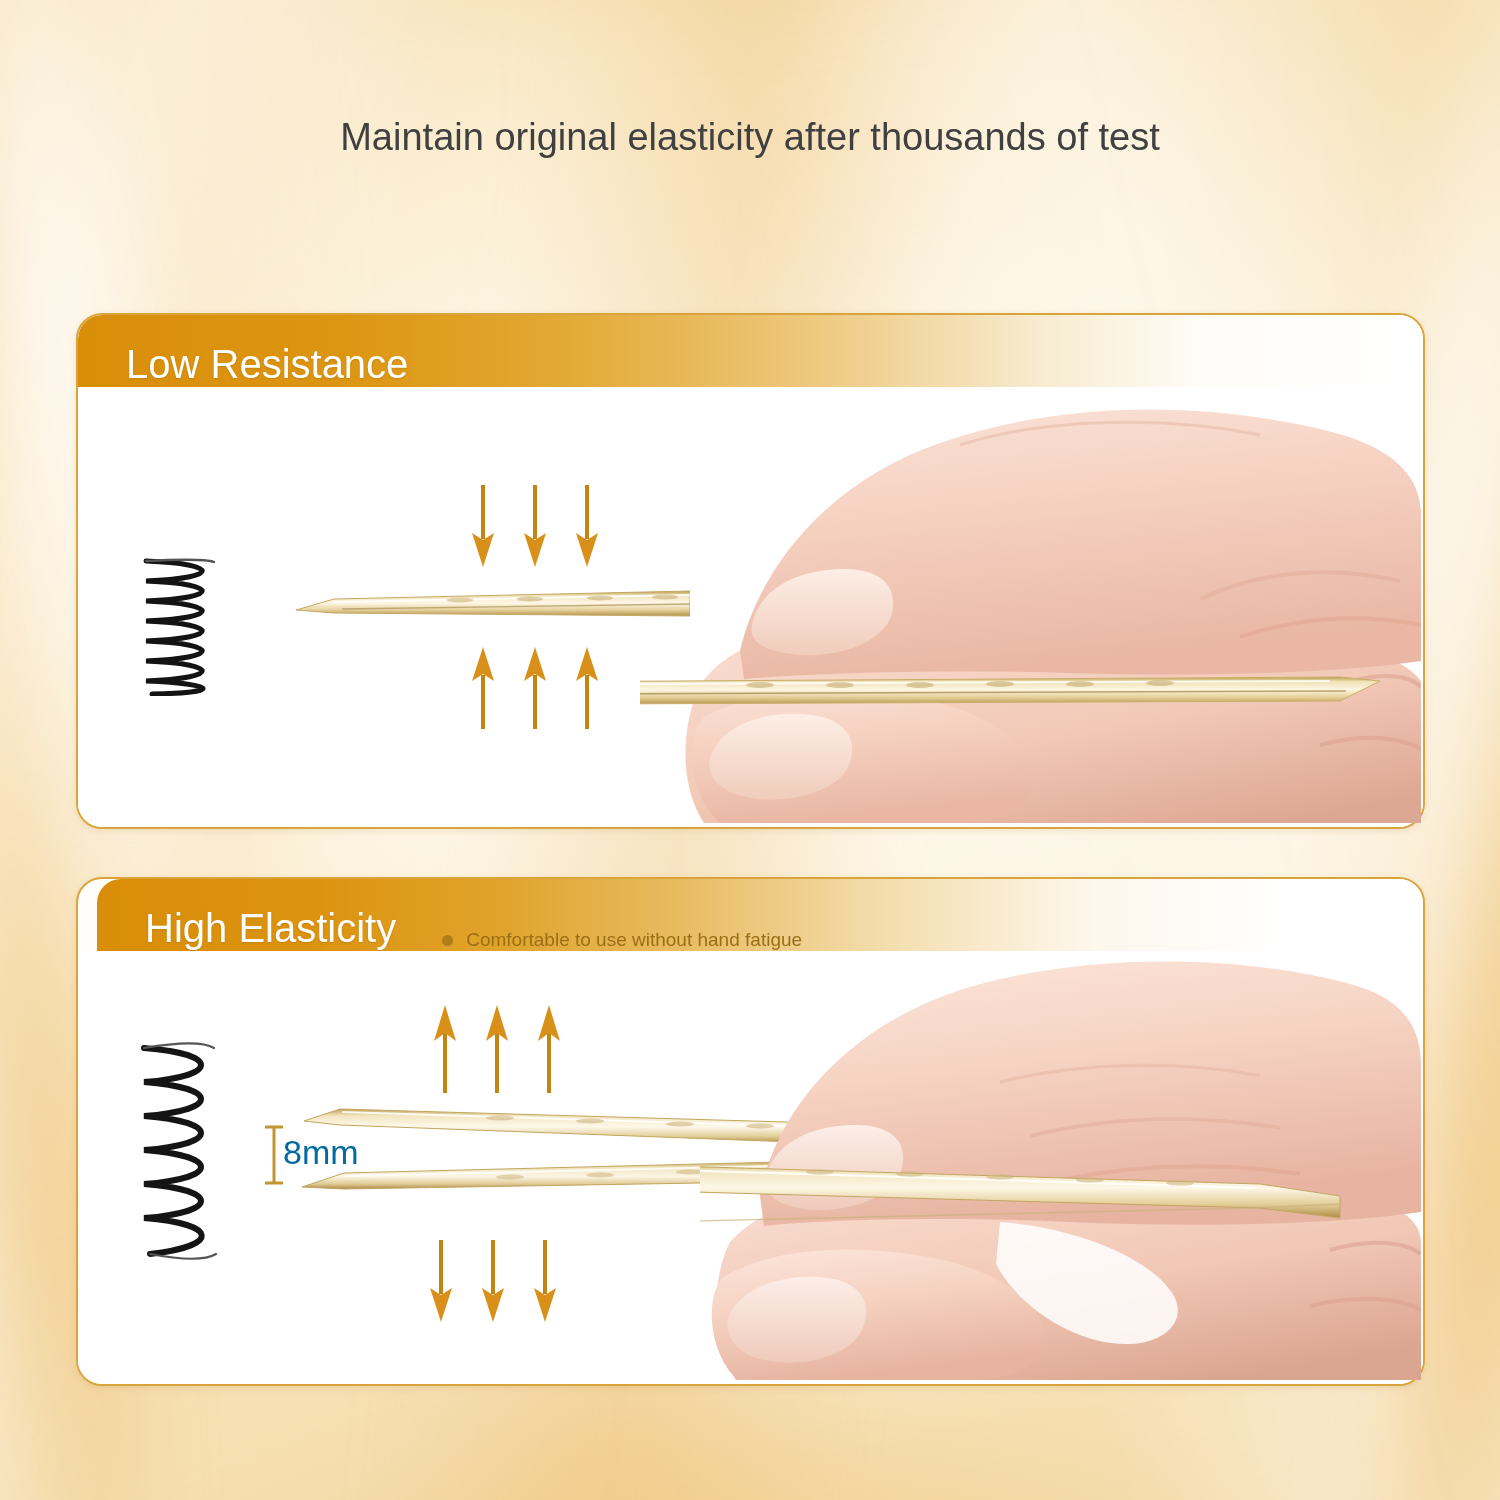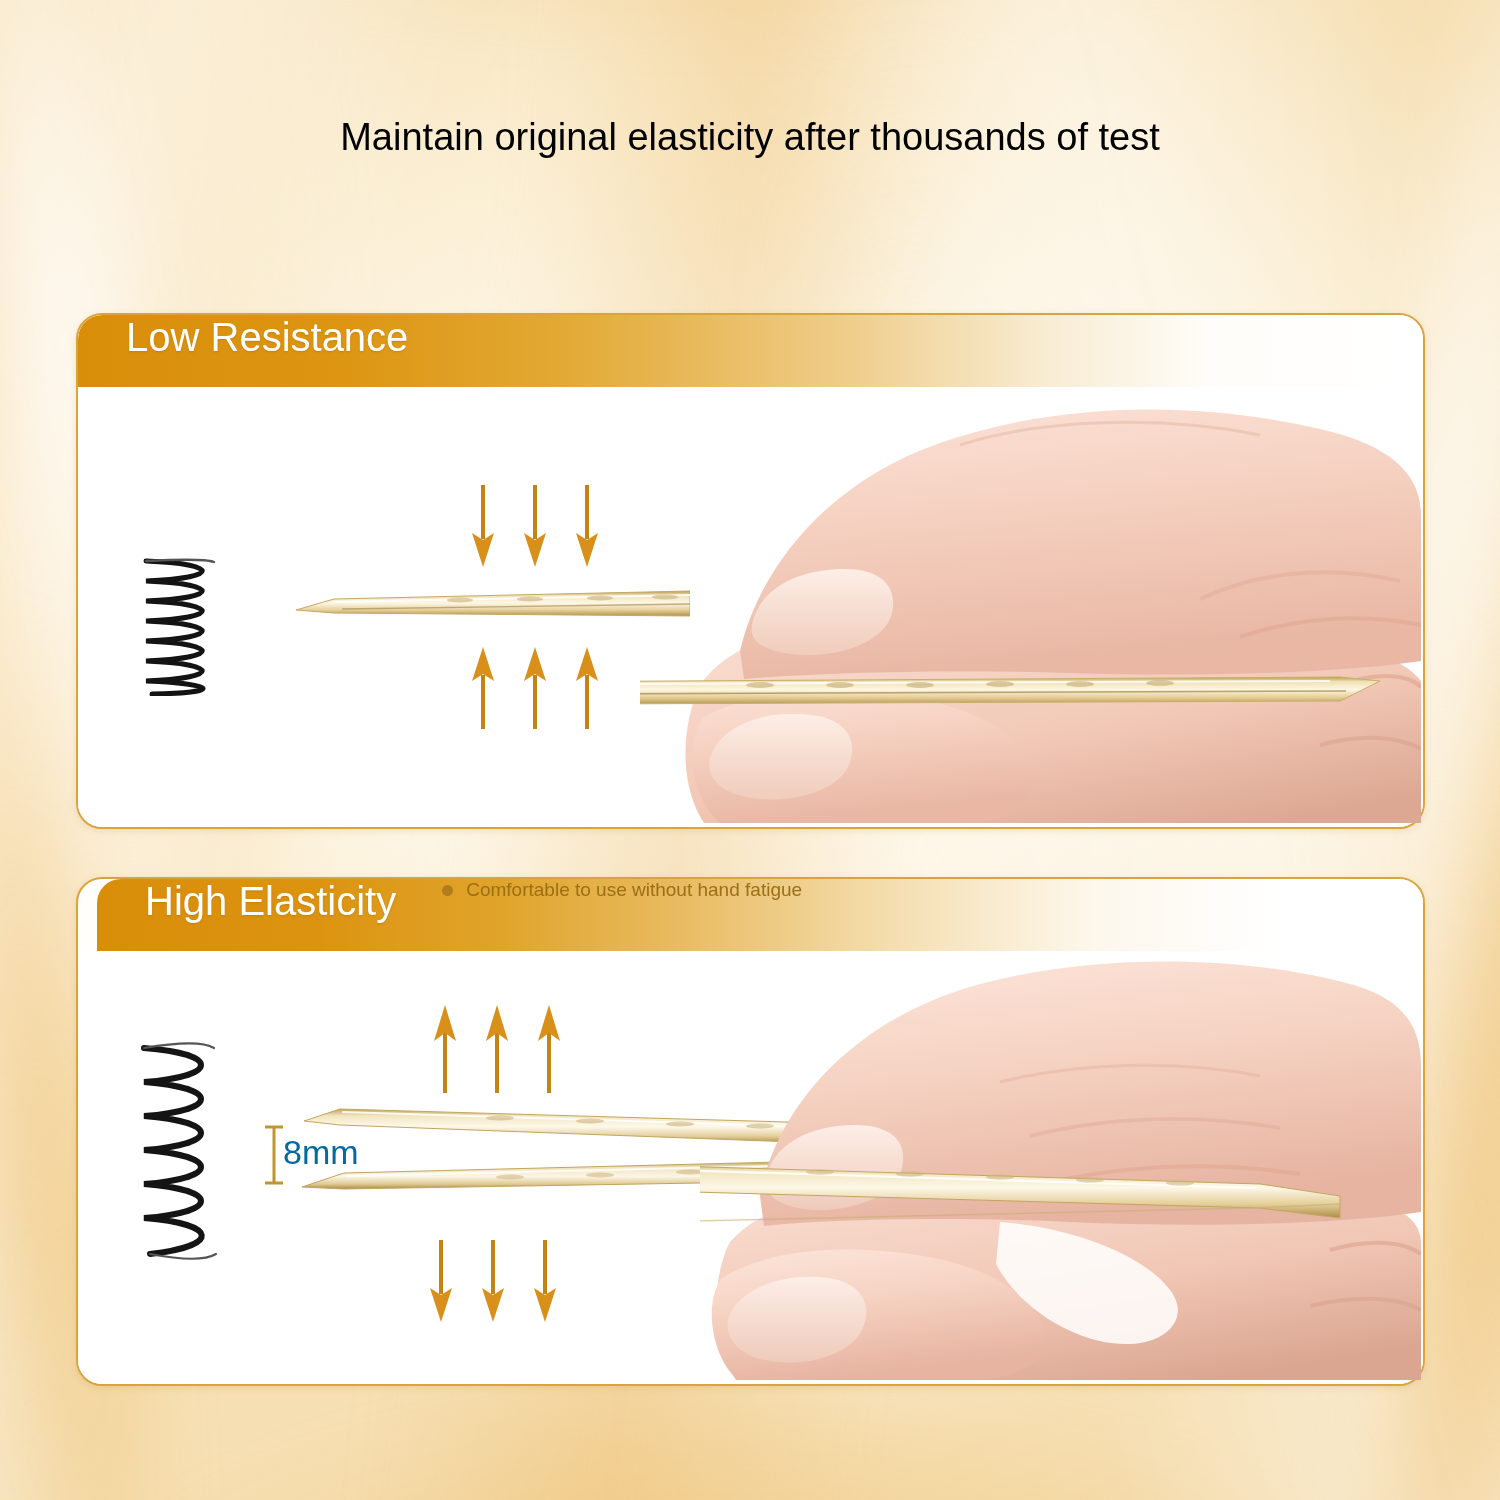--- a/index.html
+++ b/index.html
@@ -44,40 +44,40 @@
   }
 
   
   .headings{position:absolute;left:0;right:0;top:92px;text-align:center;}
   .main-title{
     font-size:62px;font-weight:bold;letter-spacing:1.2px;
     color:#cf8f12;line-height:1;
     font-family:"Liberation Sans","DejaVu Sans",sans-serif;
   }
   .sub-title{
-    margin-top:26px;font-size:38px;color:#000000;line-height:1;font-weight:400;
+    margin-top:26px;font-size:38px;color:#404040;line-height:1;font-weight:400;
   }
 
   
   .card{
     position:absolute;
     border:2px solid #d9a43c;
     border-radius:26px;
     background:#fffefb;
     overflow:hidden;
     box-shadow:0 2px 7px rgba(180,140,70,.18);
   }
   #card-low{left:76px;top:313px;width:1345px;height:512px;}
   #card-high{left:76px;top:877px;width:1345px;height:505px;}
 
   .card-head{
     position:absolute;left:0;top:0;height:72px;width:100%;
     background:linear-gradient(90deg,#d98e0a 0%, #dd9612 20%, #e2a934 36%, #eec980 55%, #f8ecd2 72%, #fffdf9 84%, #ffffff 100%);
     border-top-left-radius:24px;
-    display:flex;align-items:flex-start;
+    display:flex;align-items:flex-end;
   }
   #card-high .card-head{
     background:linear-gradient(90deg,#d98e0a 0%, #dc930f 16%, #e0a42b 30%, #e9bd64 44%, #f5e0b4 60%, #fdf7ec 74%, #ffffff 88%, #ffffff 100%);
     margin-left:19px;
   }
   .card-title{
     margin-left:48px;font-size:40px;color:#ffffff;font-weight:400;
     text-shadow:0 1px 2px rgba(150,100,20,.35);
     white-space:nowrap;
   }

